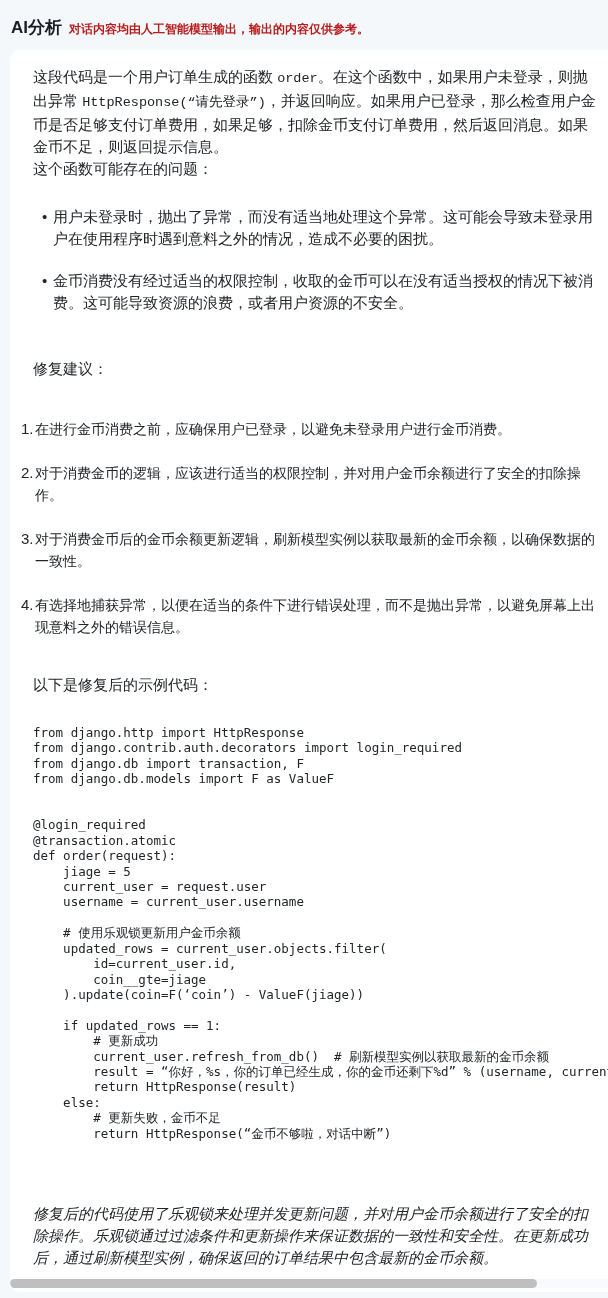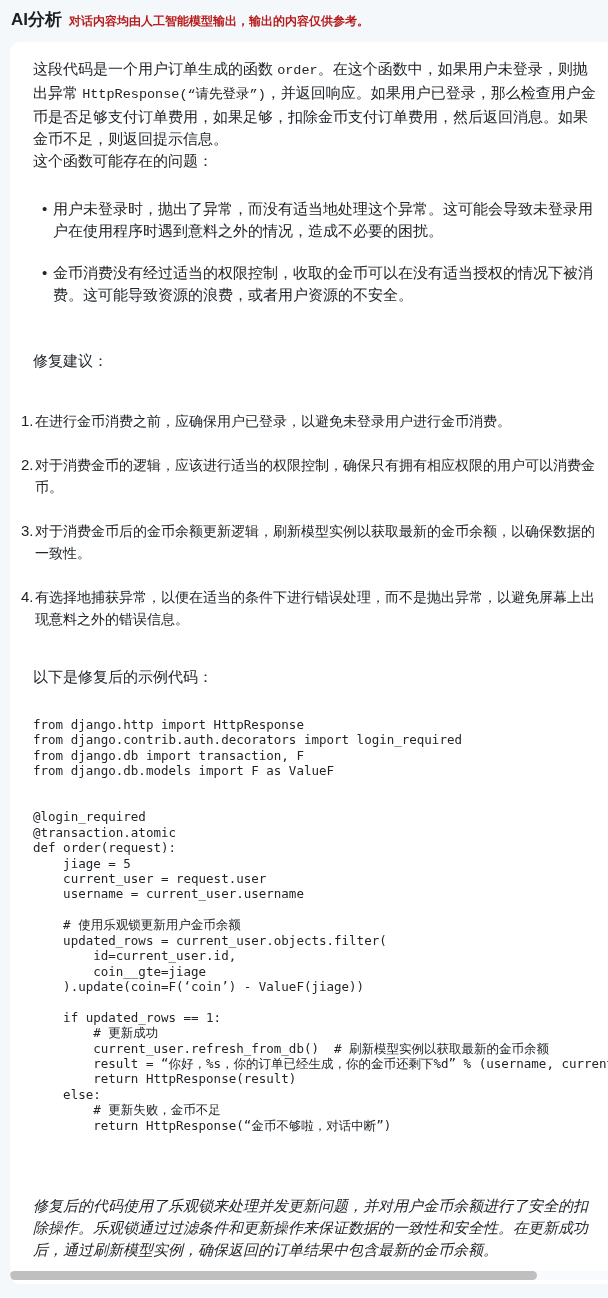--- a/index.html
+++ b/index.html
@@ -1,21 +1,21 @@
 <!DOCTYPE html>
 <html><head>
 <meta charset="utf-8">
 <style>
   html,body{
     margin:0;padding:0;width:608px;height:1298px;overflow:hidden;
     background:#f4f8fb;
     font-family:"Liberation Sans","DejaVu Sans",sans-serif;
     color:#212529;
   }
-  .header{display:flex;align-items:baseline;gap:7px;padding:8px 0 0 11px;}
+  .header{display:flex;align-items:baseline;gap:7px;padding:16px 0 0 11px;}
   .header .title{font-size:17px;font-weight:bold;color:#1b1f24;}
   .header .disclaimer{font-size:12px;font-weight:bold;color:#b91c1c;}
   .card{
     position:relative;margin:11px 0 0 10px;width:604px;height:1242px;
     box-sizing:border-box;background:#ffffff;border-radius:10px;
     overflow:hidden;padding:16px 14px 0 23px;
   }
   .body-text{font-size:15px;line-height:22px;margin:0;word-break:break-all;}
   .icode{font-family:Liberation Mono, monospace;font-size:13.5px;}
   .issues{margin:26px 0 0 0;padding:0;}
@@ -64,21 +64,21 @@
 
   <div class="body-text fix-heading">修复建议：</div>
 
   <div class="steps" id="steps">
       <div class="step">
         <span class="num">1.</span>
         <span class="stext">在进行金币消费之前，应确保用户已登录，以避免未登录用户进行金币消费。</span>
       </div>
       <div class="step">
         <span class="num">2.</span>
-        <span class="stext">对于消费金币的逻辑，应该进行适当的权限控制，确保只有拥有相应权限的用户可以消费金币。</span>
+        <span class="stext">对于消费金币的逻辑，应该进行适当的权限控制，并对用户金币余额进行了安全的扣除操作。</span>
       </div>
       <div class="step">
         <span class="num">3.</span>
         <span class="stext">对于消费金币后的金币余额更新逻辑，刷新模型实例以获取最新的金币余额，以确保数据的一致性。</span>
       </div>
       <div class="step">
         <span class="num">4.</span>
         <span class="stext">有选择地捕获异常，以便在适当的条件下进行错误处理，而不是抛出异常，以避免屏幕上出现意料之外的错误信息。</span>
       </div>
     </div>

